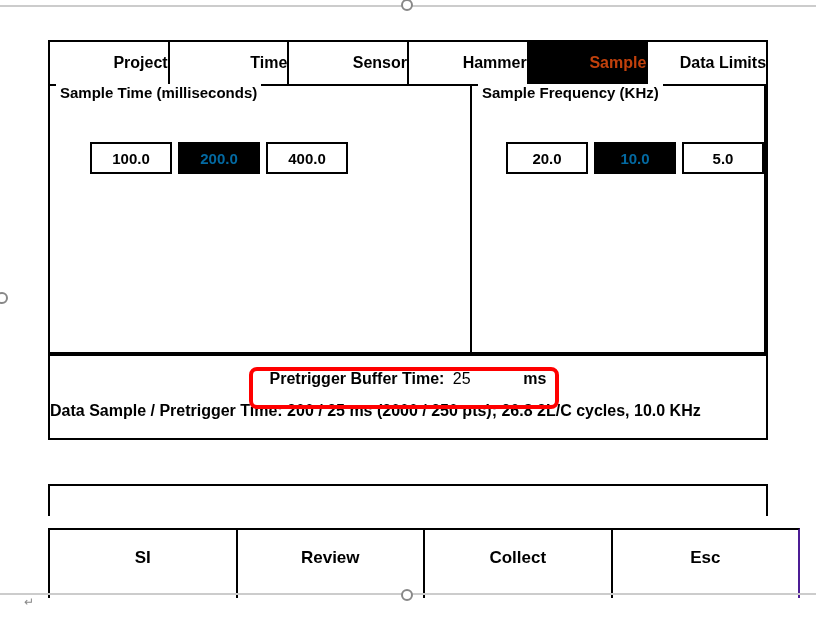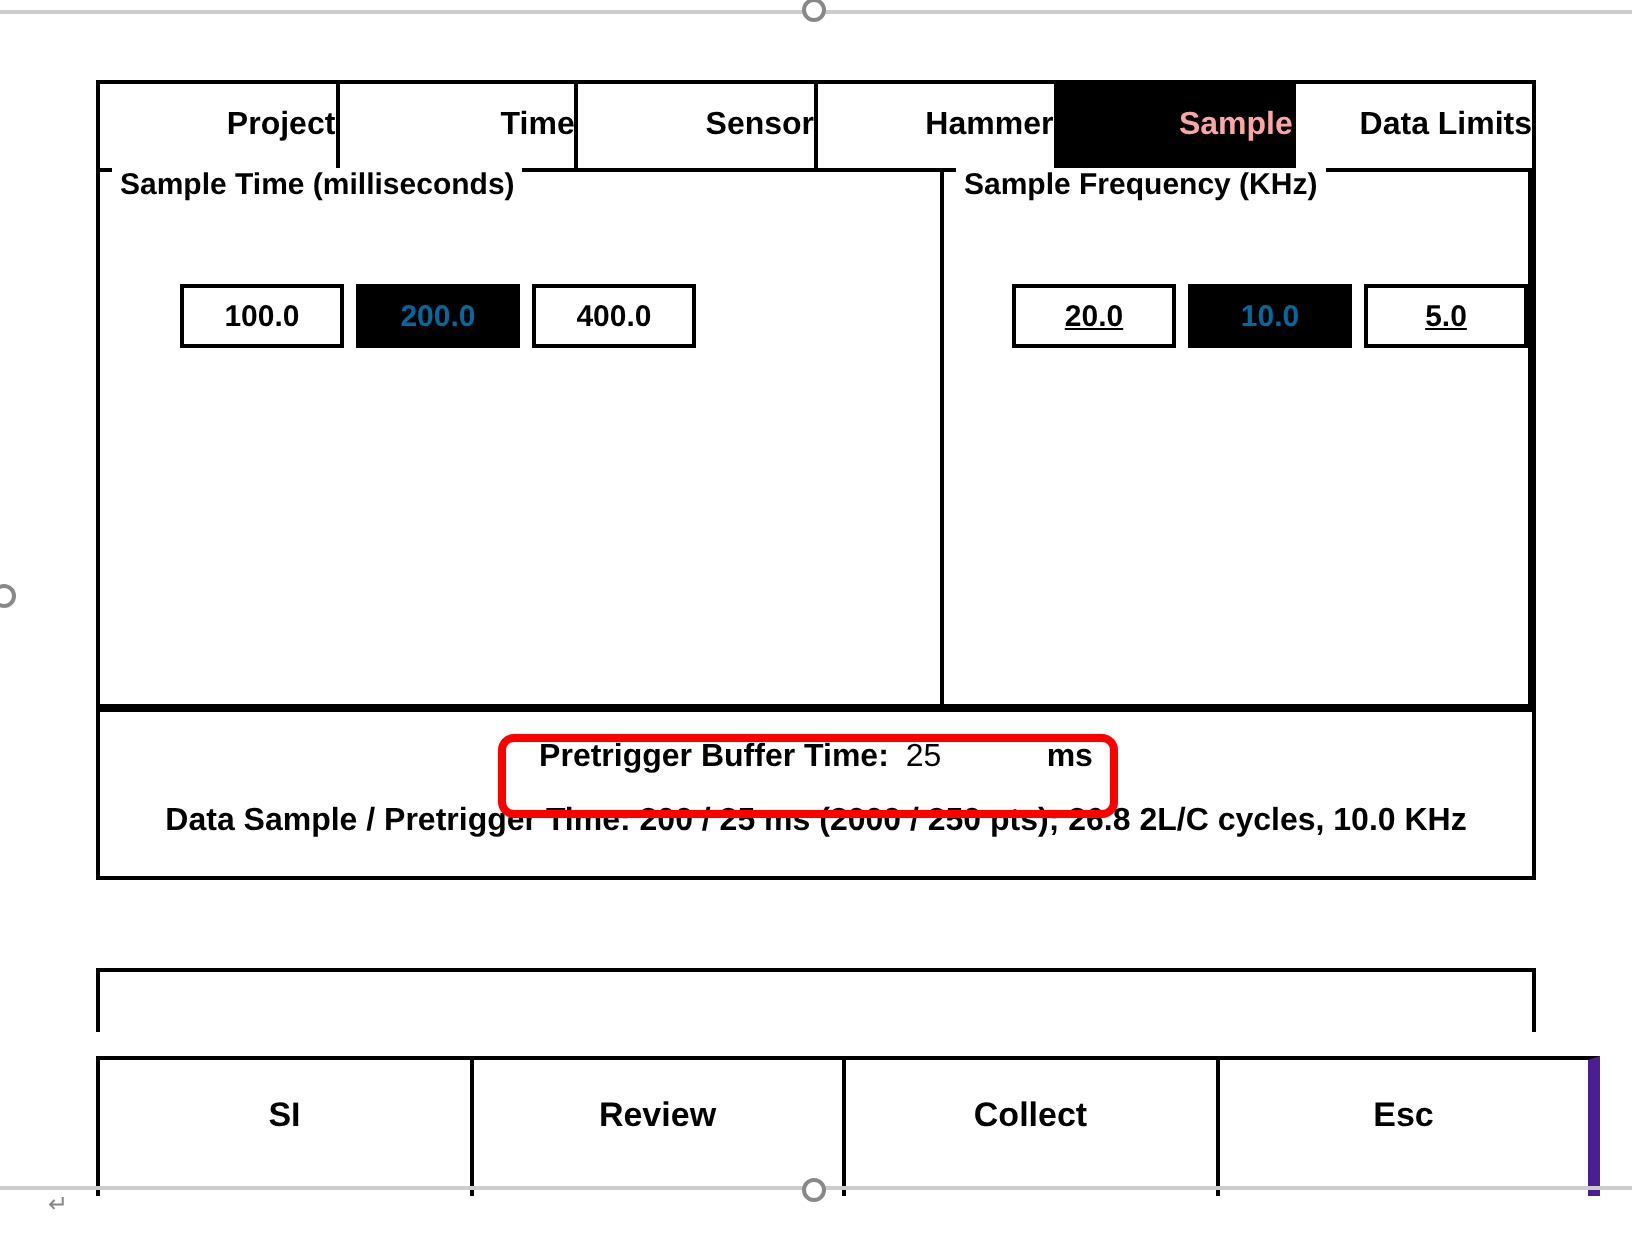--- a/index.html
+++ b/index.html
@@ -51,39 +51,39 @@
     text-align: right;
     font-weight: bold;
     font-size: 16px;
     padding: 12px 0;
     background: #fff;
     cursor: pointer;
   }
   .tab:last-child { border-right: none; }
   .tab.active {
     background: #000;
-    color: #fca5a5;
+    color: #c2410c;
     border-bottom: 2px solid #000;
   }
   .content {
     padding: 0;
   }
   .group-row {
     display: flex;
     padding: 0;
   }
   .group {
     border: 2px solid #000;
     margin: -2px 0 0 -2px;
     padding: 0;
     height: 270px;
     position: relative;
   }
   .group.left { width: 426px; }
-  .group.right { flex: 1; text-decoration: underline; }
+  .group.right { flex: 1; }
   .group-label {
     position: absolute;
     top: -2px;
     left: 6px;
     background: #fff;
     padding: 0 4px;
     font-weight: bold;
     font-size: 15px;
   }
   .option-row {
@@ -121,21 +121,20 @@
     font-weight: normal;
     padding-left: 4px;
   }
   .highlight-box {
     position: absolute;
     border: 4px solid #f00;
     border-radius: 8px;
     pointer-events: none;
   }
   .summary-row {
-    text-align: center;
     font-weight: bold;
     font-size: 16px;
     padding: 4px 0 18px 0;
   }
   .spacer-box {
     position: absolute;
     top: 484px;
     left: 48px;
     width: 720px;
     height: 32px;
@@ -154,21 +153,21 @@
     flex: 1;
     border-top: 2px solid #000;
     border-left: 2px solid #000;
     text-align: center;
     font-weight: bold;
     font-size: 17px;
     padding: 18px 0 30px 0;
     background: #fff;
     cursor: pointer;
   }
-  .bottom-btn:last-child { border-right: 6px solid #4c1d95; }
+  .bottom-btn:last-child { border-right: 2px solid #4c1d95; }
   .return-mark {
     position: absolute;
     left: 24px;
     bottom: 10px;
     font-size: 12px;
     color: #888;
   }
 </style>
 </head>
 <body>

